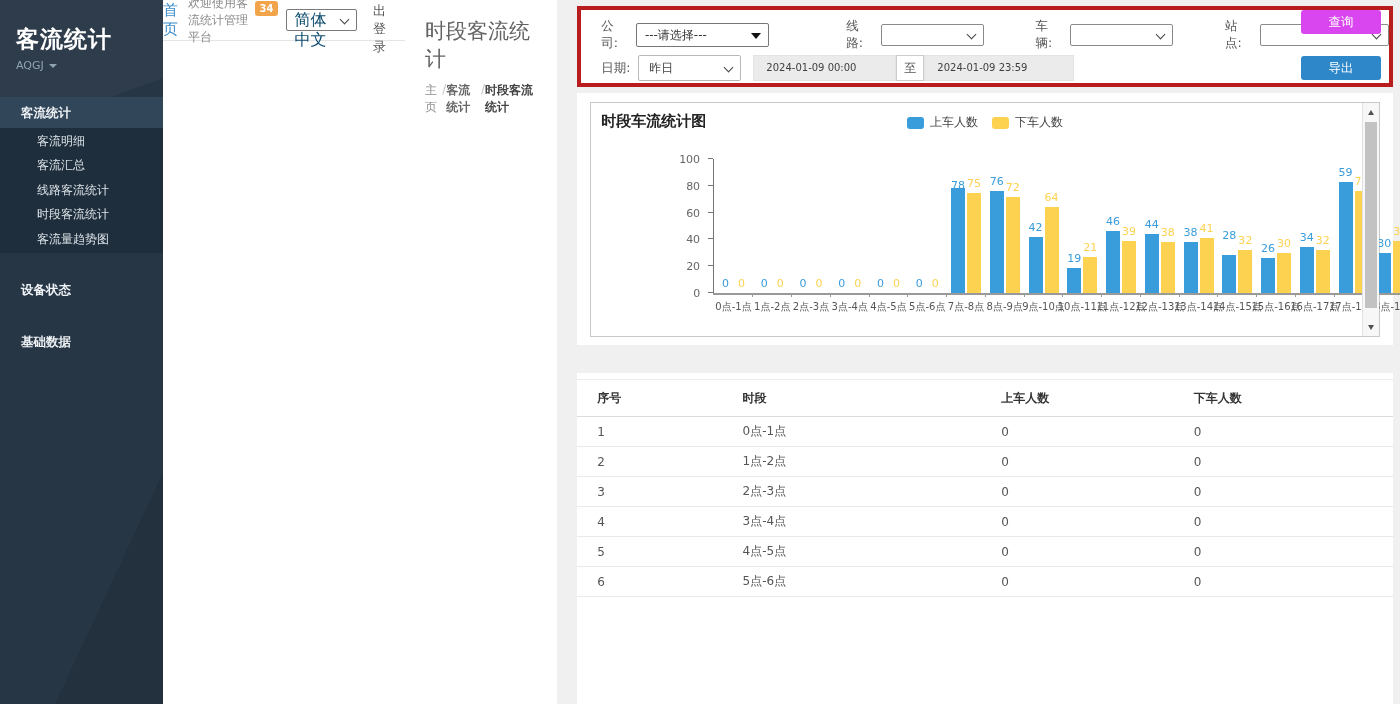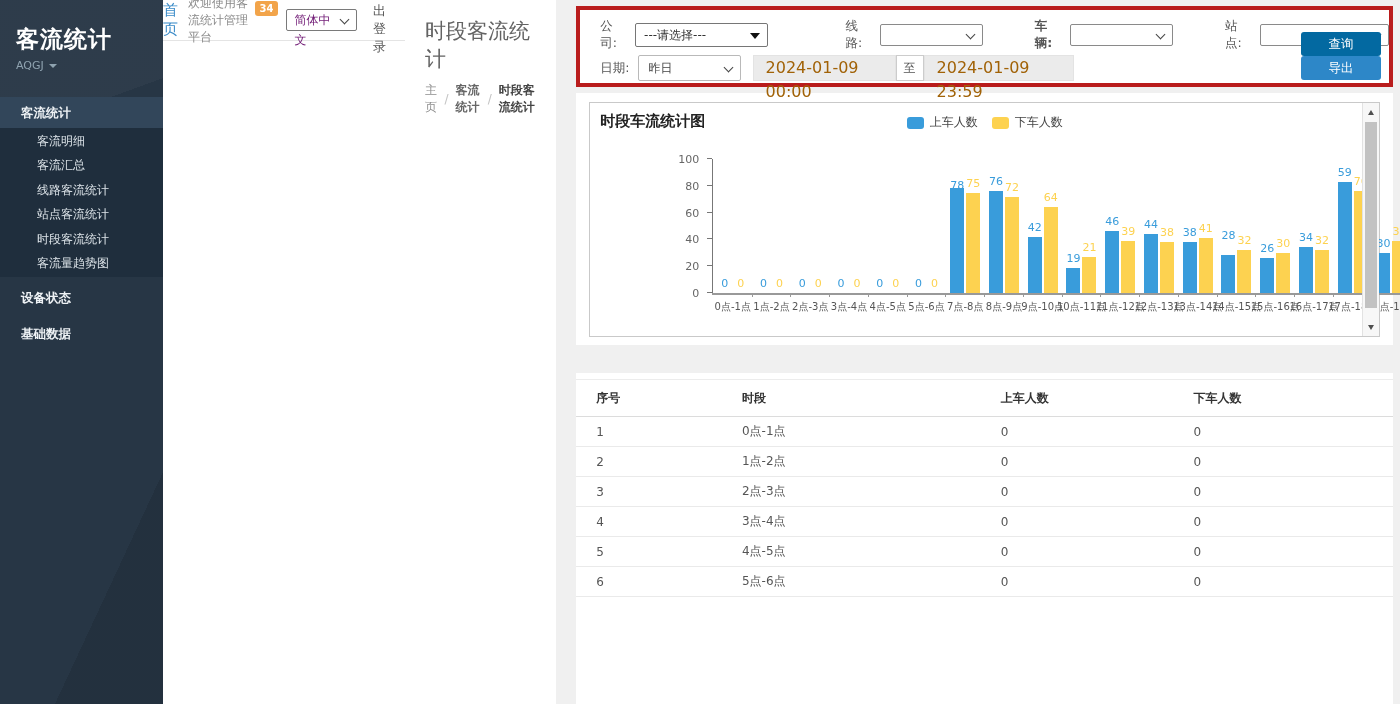--- a/index.html
+++ b/index.html
@@ -17,42 +17,42 @@
                 #273645;
     color:#e8eef2;
   }
   .brand { padding:24px 16px 0 16px; font-size:23px; font-weight:bold; color:#fff; letter-spacing:1px; }
   .company { padding:13px 16px 0 16px; font-size:12px; font-weight:bold; color:#fff; }
   .userline { padding:4px 16px 0 16px; font-size:11px; color:#8fa3b0; display:flex; align-items:center; gap:5px; }
   .caret-down { width:0; height:0; border-left:4px solid transparent; border-right:4px solid transparent; border-top:4px solid #8fa3b0; display:inline-block; }
   .nav { margin-top:25px; }
   .nav-section { height:31px; line-height:31px; padding-left:21px; font-size:12.5px; font-weight:600; color:#eef2f5; cursor:pointer; }
   .nav-section.active { background:#32465a; }
-  .nav-section.spaced { margin-top:5px; }
+  .nav-section.spaced { margin-top:21px; }
   .submenu { background:#1f2e3d; padding:1px 0 2px 0; }
   .submenu-item { height:24.4px; line-height:24.4px; padding-left:37px; font-size:12px; color:#dde4e9; cursor:pointer; }
 
   
   .main { flex:1; display:flex; height:704px; min-width:0; }
 
   .topbar { height:41px; flex:0 0 41px; background:#fff; border-bottom:1px solid #e4e4e4;
             display:flex; align-items:center; justify-content:flex-end; padding-right:10px; }
   .home-link { color:#3a8bc8; font-size:15px; margin-right:10px; cursor:pointer; }
   .welcome { color:#8a8a8a; font-size:12px; }
   .badge { background:#f2a44a; color:#fff; font-size:10px; font-weight:bold; border-radius:3px;
            padding:2px 5px; margin:0 8px 12px 6px; align-self:center; position:relative; top:-6px; }
   .lang-select { width:128px; height:22px; border:1px solid #7a7a7a; border-radius:2px; background:#fff;
-                 font-size:12px; color:#701a75; padding:0 20px 0 7px; line-height:20px; position:relative; cursor:pointer; }
+                 font-size:16px; color:#0c4a6e; padding:0 20px 0 7px; line-height:20px; position:relative; cursor:pointer; }
   .chev { position:absolute; right:8px; top:6px; width:7px; height:7px;
           border-right:1.6px solid #444; border-bottom:1.6px solid #444; transform:rotate(45deg); }
   .logout { color:#555; font-size:13px; margin-left:16px; cursor:pointer; }
 
   .pagehead { background:#fff; padding:17px 20px 13px 20px; }
   .page-title { font-size:21px; font-weight:normal; color:#636363; }
-  .breadcrumb { margin-top:9px; font-size:12px; color:#999; display:flex; gap:7px; align-items:center; }
+  .breadcrumb { margin-top:9px; font-size:12px; color:#999; display:flex; gap:0; align-items:flex-start; }
   .breadcrumb .sep { color:#c3c3c3; }
   .crumb-link { color:#8e8e8e; cursor:pointer; }
   .crumb-mid { color:#666; font-weight:bold; cursor:pointer; }
   .crumb-current { color:#444; font-weight:bold; }
 
   .content { flex:1; background:#f0f0f0; padding:6px 7px 0 20px; display:flex; flex-direction:column; min-height:0; }
 
   
   .filter-card { background:#fff; border:4px solid #b91c1c; height:81px; flex:0 0 81px;
                  position:relative; padding:12px 0 0 20px; margin-bottom:6px; }
@@ -60,33 +60,33 @@
   .flabel { font-size:12.5px; color:#555; margin-right:8px; }
   .custom-select { width:143px; height:24px; border:1px solid #767676; border-radius:2px; background:#fff;
                    font-size:12px; color:#333; padding:0 18px 0 8px; line-height:22px; position:relative; cursor:pointer; }
   .tri-down { position:absolute; right:7px; top:9px; width:0; height:0;
               border-left:5px solid transparent; border-right:5px solid transparent; border-top:6px solid #111; }
   .native-select { height:22px; border:1px solid #8a8a8a; border-radius:2px; background:#fff;
                    position:relative; cursor:pointer; }
   .native-select .chev { top:6px; }
   .sel-line { width:112px; margin-left:0; }
   .sel-station { width:141px; }
-  .gap1 { margin-left:77px; } .gap2 { margin-left:52px;font-weight:bold; } .gap3 { margin-left:52px; }
+  .gap1 { margin-left:77px; } .gap2 { margin-left:52px; } .gap3 { margin-left:52px; }
   .date-select { width:103px; height:26px; border:1px solid #b9b9b9; border-radius:2px; background:#fff;
                  font-size:12px; color:#444; padding:0 20px 0 10px; line-height:24px; position:relative; cursor:pointer; }
   .date-select .chev { top:8px; }
-  .date-input { height:26px; background:#ebebeb; border:1px solid #e3e3e3; color:#a16207; font-size:16px;
+  .date-input { height:26px; background:#ebebeb; border:1px solid #e3e3e3; color:#404040; font-size:10px;
                 line-height:24px; padding:0 12px; width:143px; cursor:default; }
   .date-sep { height:26px; width:28px; background:#fff; border:1px solid #ccc; color:#555;
               font-size:12px; line-height:24px; text-align:center; }
   .date-input.to { width:150px; }
   .btn { position:absolute; right:8px; width:80px; height:24px; border:none; border-radius:3px;
          color:#fff; font-size:12.5px; text-align:center; line-height:24px; cursor:pointer;
          font-family:inherit; }
-  .btn-query { top:22px; background:#0369a1; }
+  .btn-query { top:0; background:#d946ef; }
   .btn-export { top:46px; background:#2d87c8; }
 
   
   .chart-card { background:#fff; height:252px; flex:0 0 252px; padding:9px 13px 8px 13px; margin-bottom:28px; }
   .chart-box { position:relative; height:100%; border:1px solid #c9c9c9; background:#fff; }
   .chart-title { position:absolute; top:9px; left:10px; font-size:15px; font-weight:bold; color:#222; }
   .legend { position:absolute; top:11px; left:50%; transform:translateX(-50%); display:flex; gap:14px; align-items:center; }
   .legend-item { display:flex; align-items:center; gap:6px; font-size:12px; color:#444; cursor:pointer; }
   .legend-swatch { width:17px; height:12px; border-radius:3px; }
   .plot { position:absolute; left:122px; bottom:43px; width:930px; height:134px;
@@ -127,21 +127,20 @@
   <div class="userline">
     <span>AQGJ</span>
     <span class="caret-down"></span>
   </div>
   <nav class="nav">
       <div class="nav-section active">客流统计</div>
       <div class="submenu">
         <div class="submenu-item">客流明细</div>
         <div class="submenu-item">客流汇总</div>
         <div class="submenu-item">线路客流统计</div>
-        <div class="submenu-item">站点客流统计</div>
         <div class="submenu-item">时段客流统计</div>
         <div class="submenu-item">客流量趋势图</div>
       </div>
       <div class="nav-section spaced">设备状态</div>
       <div class="nav-section spaced">基础数据</div>
     </nav>
 </aside>
 
 <div class="main">
 

